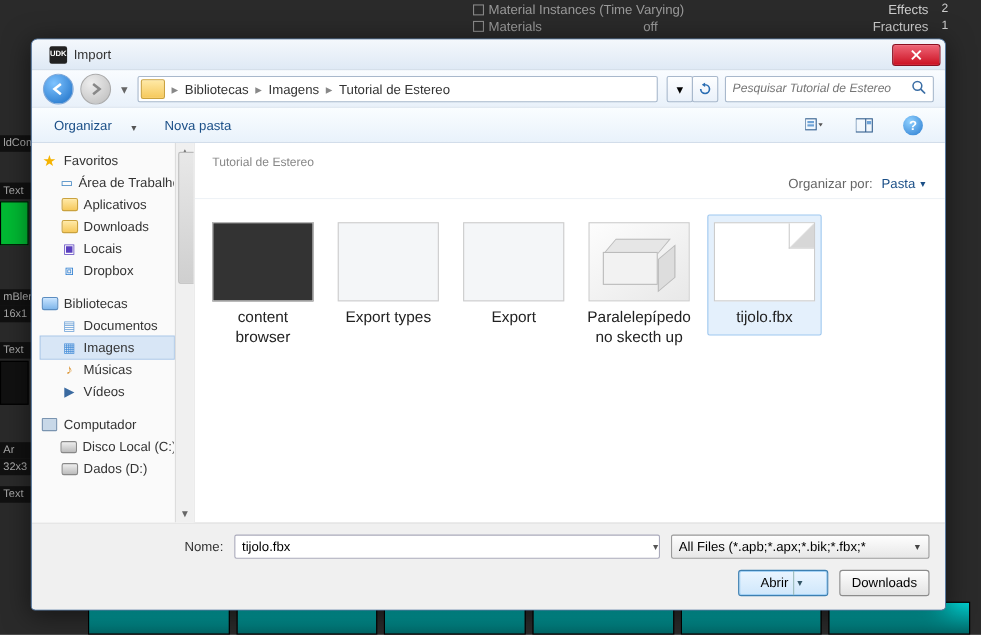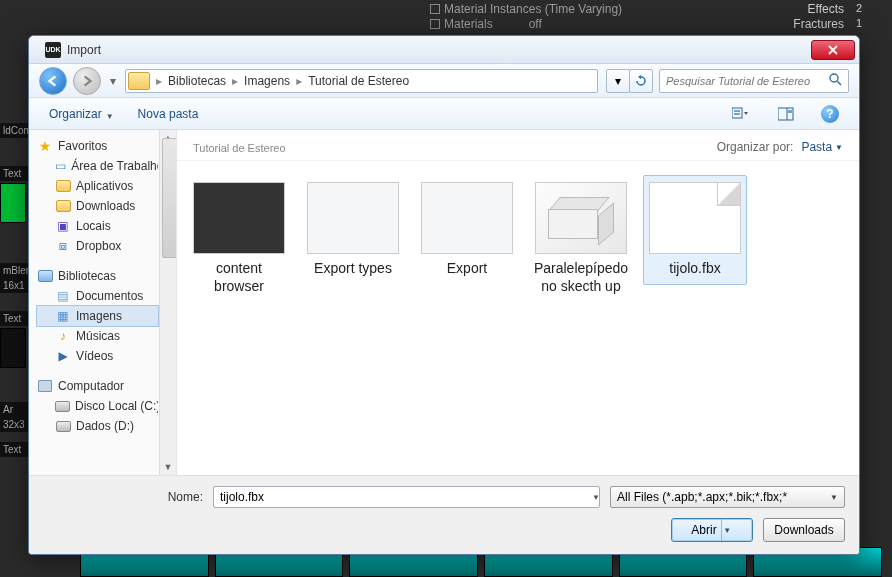--- a/index.html
+++ b/index.html
@@ -54,21 +54,21 @@
   .address .crumb{color:#333;padding:0 2px;}
   .addr-btns{display:flex;gap:0;margin-left:2px;}
   .addr-btn{width:24px;height:24px;border:1px solid #a8b8cc;border-radius:2px;background:linear-gradient(#fdfeff,#eaf1fa);display:flex;align-items:center;justify-content:center;}
   .addr-btn + .addr-btn{margin-left:-1px;}
   .search{width:190px;height:24px;border:1px solid #a8b8cc;border-radius:2px;background:#fff;display:flex;align-items:center;padding:0 6px;gap:4px;}
   .search input{flex:1;border:none;outline:none;font-style:italic;color:#888;font-size:11px;background:transparent;}
   .search-icon{color:#3b6ea5;}
 
   
   .toolbar{height:32px;background:linear-gradient(#fafdff,#e9f2fb);border-bottom:1px solid #d2ddea;display:flex;align-items:center;padding:0 20px;gap:24px;}
-  .tool-link{color:#1b4f87;display:flex;align-items:flex-end;gap:4px;cursor:default;}
+  .tool-link{color:#1b4f87;display:flex;align-items:flex-end;gap:16px;cursor:default;}
   .tool-link .dd{font-size:8px;color:#555;}
   .toolbar .spacer{flex:1;}
   .tool-ico{width:22px;height:22px;border:1px solid transparent;border-radius:2px;display:flex;align-items:center;justify-content:center;color:#35608f;}
   .help-ico{width:18px;height:18px;border-radius:50%;background:radial-gradient(circle at 35% 30%,#8fd0ff,#2a7cd0);color:#fff;font-weight:bold;font-size:12px;display:flex;align-items:center;justify-content:center;}
 
   
   .body{flex:1;display:flex;min-height:0;}
   .sidebar{width:148px;border-right:1px solid #e4e4e4;overflow:hidden;position:relative;background:#fafafa;padding:6px 0;}
   .side-scroll{position:absolute;right:0;top:0;bottom:0;width:17px;background:#f0f0f0;border-left:1px solid #ddd;}
   .side-scroll .thumb{position:absolute;left:2px;right:2px;top:8px;height:120px;background:linear-gradient(#e8e8e8,#cfcfcf);border:1px solid #bbb;border-radius:2px;}
@@ -87,21 +87,21 @@
   .drivei{width:15px;height:11px;background:linear-gradient(#eee,#bbb);border:1px solid #888;border-radius:2px;}
   .pci{width:14px;height:12px;background:#c8d8e8;border:1px solid #7a94b0;border-radius:1px;}
   .dbx{color:#2a7cd0;font-size:13px;}
   .desk{color:#3a80c0;}
 
   
   .main{flex:1;display:flex;flex-direction:column;background:#fff;}
   .main-head{padding:10px 16px 6px;display:flex;align-items:flex-start;border-bottom:1px solid #eef2f6;}
   .lib-title{color:#1b6b1b;font-size:18px;}
   .lib-sub{color:#888;font-size:11px;margin-top:2px;}
-  .arrange{margin-left:auto;display:flex;align-items:center;gap:8px;font-size:11px;margin-top:0;}
+  .arrange{margin-left:auto;display:flex;align-items:center;gap:8px;font-size:11px;margin-top:20px;}
   .arrange .lbl{color:#666;}
   .arrange .val{color:#1b4f87;display:flex;align-items:center;gap:3px;}
 
   .files{flex:1;padding:14px 10px;display:flex;gap:10px;align-items:flex-start;}
   .file{width:104px;text-align:center;padding:6px 2px;border:1px solid transparent;border-radius:2px;}
   .file.selected{background:#e4f0fc;border-color:#9ec7ef;}
   .thumb{width:92px;height:72px;margin:0 auto 6px;background:#eee;border:1px solid #ccc;display:flex;align-items:center;justify-content:center;position:relative;overflow:hidden;}
   .thumb.box3d{background:linear-gradient(145deg,#fdfdfd,#e8e8e8);}
   .thumb.page{background:#fff;position:relative;}
   .thumb.page::after{content:"";position:absolute;top:0;right:0;width:22px;height:22px;background:linear-gradient(135deg,#fff 48%,#d7d7d7 52%);border-left:1px solid #ccc;border-bottom:1px solid #ccc;}
@@ -129,21 +129,21 @@
   .row-btns{display:flex;justify-content:flex-end;gap:10px;}
   .btn{min-width:82px;height:24px;border:1px solid #8c8c8c;border-radius:3px;background:linear-gradient(#fefefe,#e3e3e3);display:flex;align-items:center;justify-content:center;gap:4px;padding:0 8px;}
   .btn.primary{border-color:#3c7fb1;box-shadow:0 0 0 1px #a3d1f5 inset;background:linear-gradient(#eaf5ff,#cfe7fb);}
   .btn .split{width:12px;border-left:1px solid #9bb;align-self:stretch;display:flex;align-items:center;justify-content:center;font-size:8px;color:#356;}
 </style>
 </head>
 <body>
 
 <div class="bg-layer">
   <div class="bg-row" style="top:2px;"><span class="cb"></span><span>Material Instances (Time Varying)</span></div>
-  <div class="bg-row" style="top:17px;"><span class="cb"></span><span>Materials</span><span style="margin-left:36px;">off</span></div>
+  <div class="bg-row" style="top:17px;"><span class="cb"></span><span>Materials</span><span style="margin-left:92px;">off</span></div>
   <div class="bg-num" style="top:2px;right:48px;"><span class="cb"></span> <span>Effects</span></div>
   <div class="bg-num" style="top:2px;">2</div>
   <div class="bg-num" style="top:17px;right:48px;"><span class="cb"></span> <span>Fractures</span></div>
   <div class="bg-num" style="top:17px;">1</div>
 
   <div class="bg-left-strip">
     <div class="bg-lbl">ldCom</div>
     <div class="bg-lbl" style="margin-top:28px;">Text</div>
     <div class="bg-thumb"></div>
     <div class="bg-lbl" style="margin-top:40px;">mBler</div>

